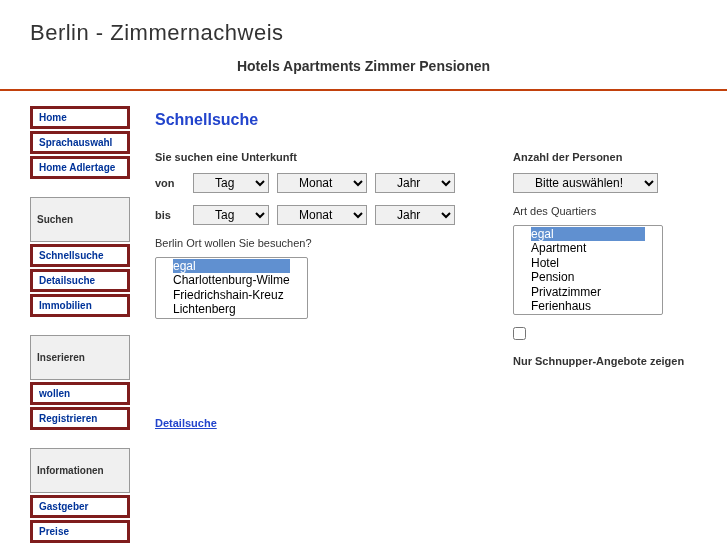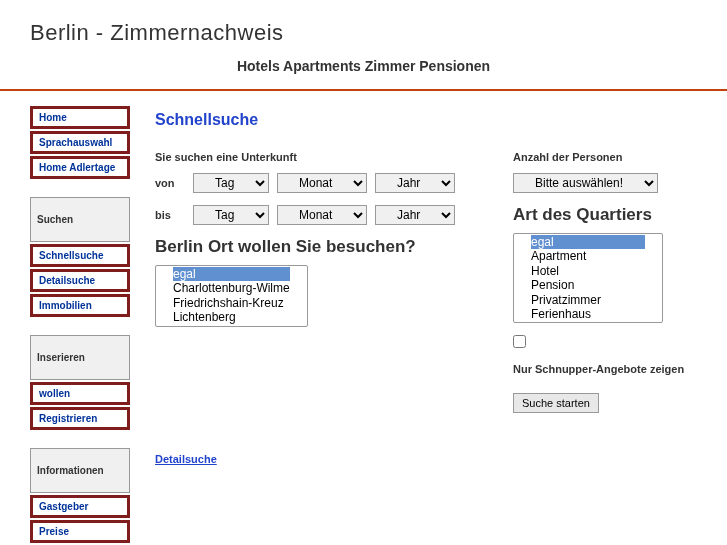--- a/index.html
+++ b/index.html
@@ -15,21 +15,21 @@
     .main { flex: 1; padding: 5px 20px; }
     .page-title { font-size: 16px; font-weight: bold; color: #2244cc; margin-bottom: 22px; }
     .search-row { display: flex; gap: 58px; }
     .search-col { flex: 1; }
     .label-text { font-size: 11px; font-weight: bold; margin-bottom: 10px; display: block; }
     .date-row { display: flex; align-items: center; gap: 8px; margin-bottom: 12px; }
     .date-label { font-size: 11px; font-weight: bold; width: 30px; }
     select { font-size: 12px; padding: 1px 17px; border: 1px solid #999; background: #f0f0f0; }
     select[multiple] { background: #fff; min-width: 150px; }
     select[multiple] option:first-child { background: #6090d0; color: #fff; }
-    .sub-label { font-size: 17px; font-weight: bold; margin-top: 12px; margin-bottom: 8px; display: block; }
+    .sub-label { font-size: 11px; font-weight: normal; margin-top: 12px; margin-bottom: 8px; display: block; }
     .checkbox-row { margin: 12px 0; }
     .button { background: #e8e8e8; border: 1px solid #999; padding: 3px 8px; font-size: 11px; cursor: pointer; margin-top: 8px; }
     .link { color: #2244cc; text-decoration: underline; font-size: 11px; font-weight: bold; }
     .detail-link { display: block; margin-top: 40px; margin-bottom: 35px; }
     .footer-text { font-size: 11px; font-weight: bold; margin-top: 20px; }
     .footer-text a { color: #2244cc; text-decoration: underline; }
   </style>
 </head>
 <body>
 
@@ -108,20 +108,19 @@
           <option>Pension</option>
           <option>Privatzimmer</option>
           <option>Ferienhaus</option>
         </select>
 
         <div class="checkbox-row">
           <input type="checkbox" style="">
         </div>
         <span class="label-text">Nur Schnupper-Angebote zeigen</span>
 
-        <button class="button">Suche starten</button>
       </div>
     </div>
 
     <a class="link detail-link">Detailsuche</a>
 
   </div>
 </div>
 
 </body></html>

